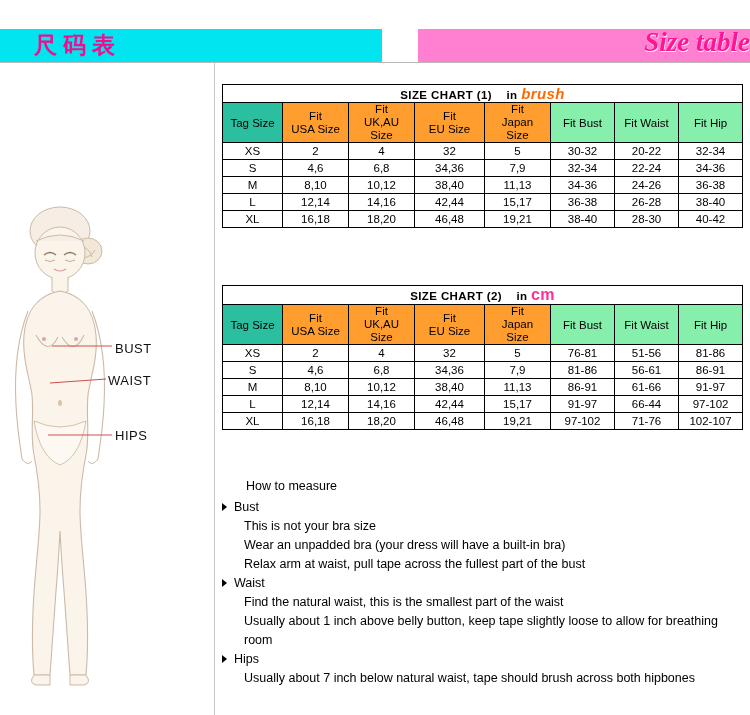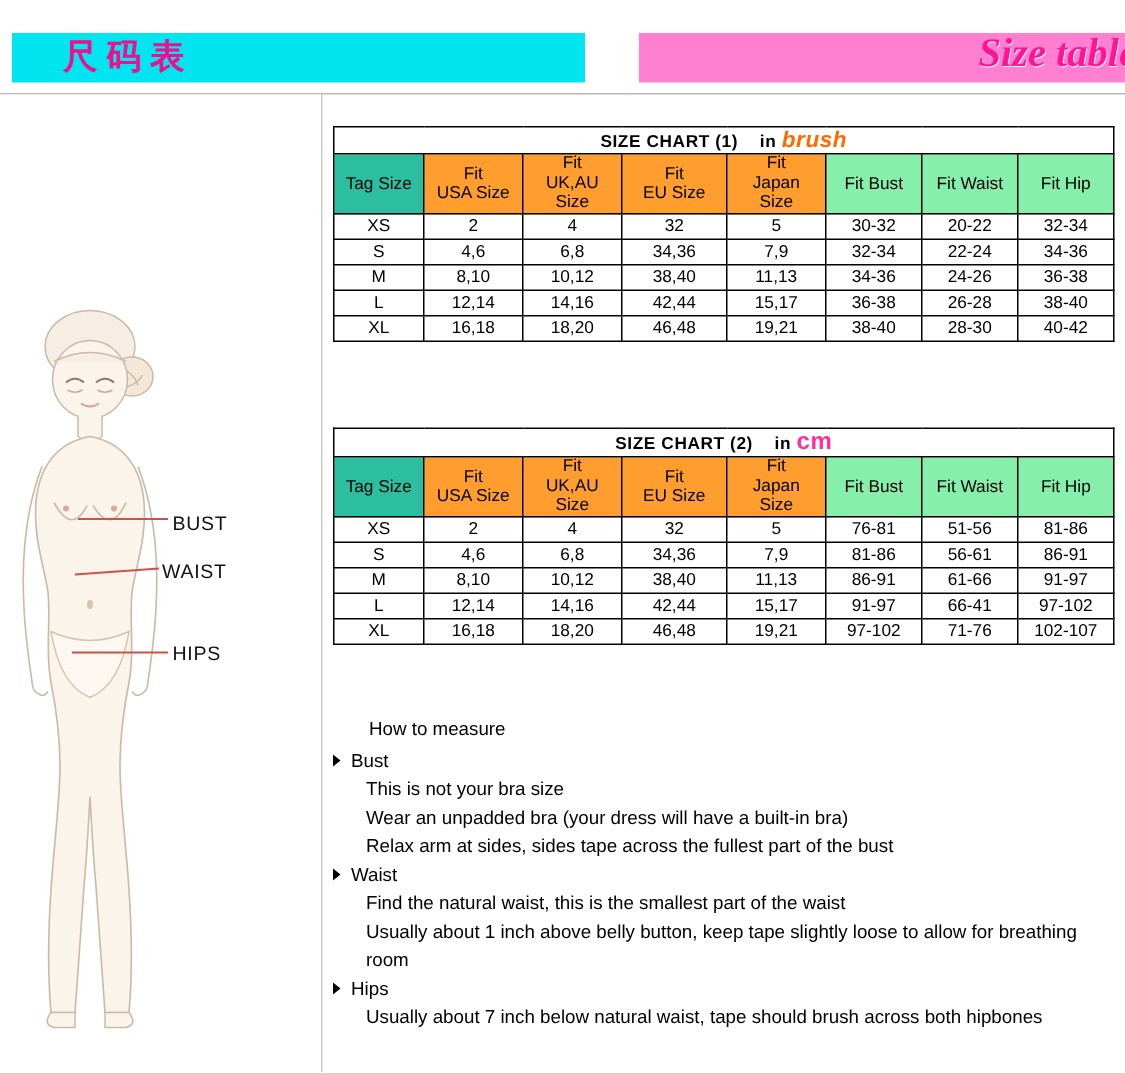--- a/index.html
+++ b/index.html
@@ -9,24 +9,23 @@
     height: 715px;
     background: #ffffff;
     font-family: "Liberation Sans", sans-serif;
     position: relative;
     overflow: hidden;
   }
 
   
   .header {
     position: absolute;
-    left: 0; top: 0;
+    left: 0; top: 7px;
     width: 688px; height: 62px;
     background: #ffffff;
-    margin-left: 8px;
   }
   .header-cyan-bar {
     position: absolute;
     left: 0; top: 22px;
     width: 382px; height: 33px;
     background: #00e5ef;
   }
   .header-cn-title {
     position: absolute;
     left: 34px; top: 24px;
@@ -404,21 +403,21 @@
       <td>61-66</td>
       <td>91-97</td>
     </tr>
     <tr>
       <td class="col-tag">L</td>
       <td>12,14</td>
       <td>14,16</td>
       <td>42,44</td>
       <td>15,17</td>
       <td>91-97</td>
-      <td>66-41</td>
+      <td>66-44</td>
       <td>97-102</td>
     </tr>
     <tr>
       <td class="col-tag">XL</td>
       <td>16,18</td>
       <td>18,20</td>
       <td>46,48</td>
       <td>19,21</td>
       <td>97-102</td>
       <td>71-76</td>
@@ -430,21 +429,21 @@
 <div class="howto">
   <div class="howto-title">How to measure</div>
 
   <div class="howto-group">
     <div class="howto-head">
       <span class="tri"></span>
       <span>Bust</span>
     </div>
     <div class="howto-line">This is not your bra size</div>
     <div class="howto-line">Wear an unpadded bra (your dress will have a built-in bra)</div>
-    <div class="howto-line">Relax arm at sides, sides tape across the fullest part of the bust</div>
+    <div class="howto-line">Relax arm at waist, pull tape across the fullest part of the bust</div>
   </div>
 
   <div class="howto-group">
     <div class="howto-head">
       <span class="tri"></span>
       <span>Waist</span>
     </div>
     <div class="howto-line">Find the natural waist, this is the smallest part of the waist</div>
     <div class="howto-line">Usually about 1 inch above belly button, keep tape slightly loose to allow for breathing room</div>
   </div>

